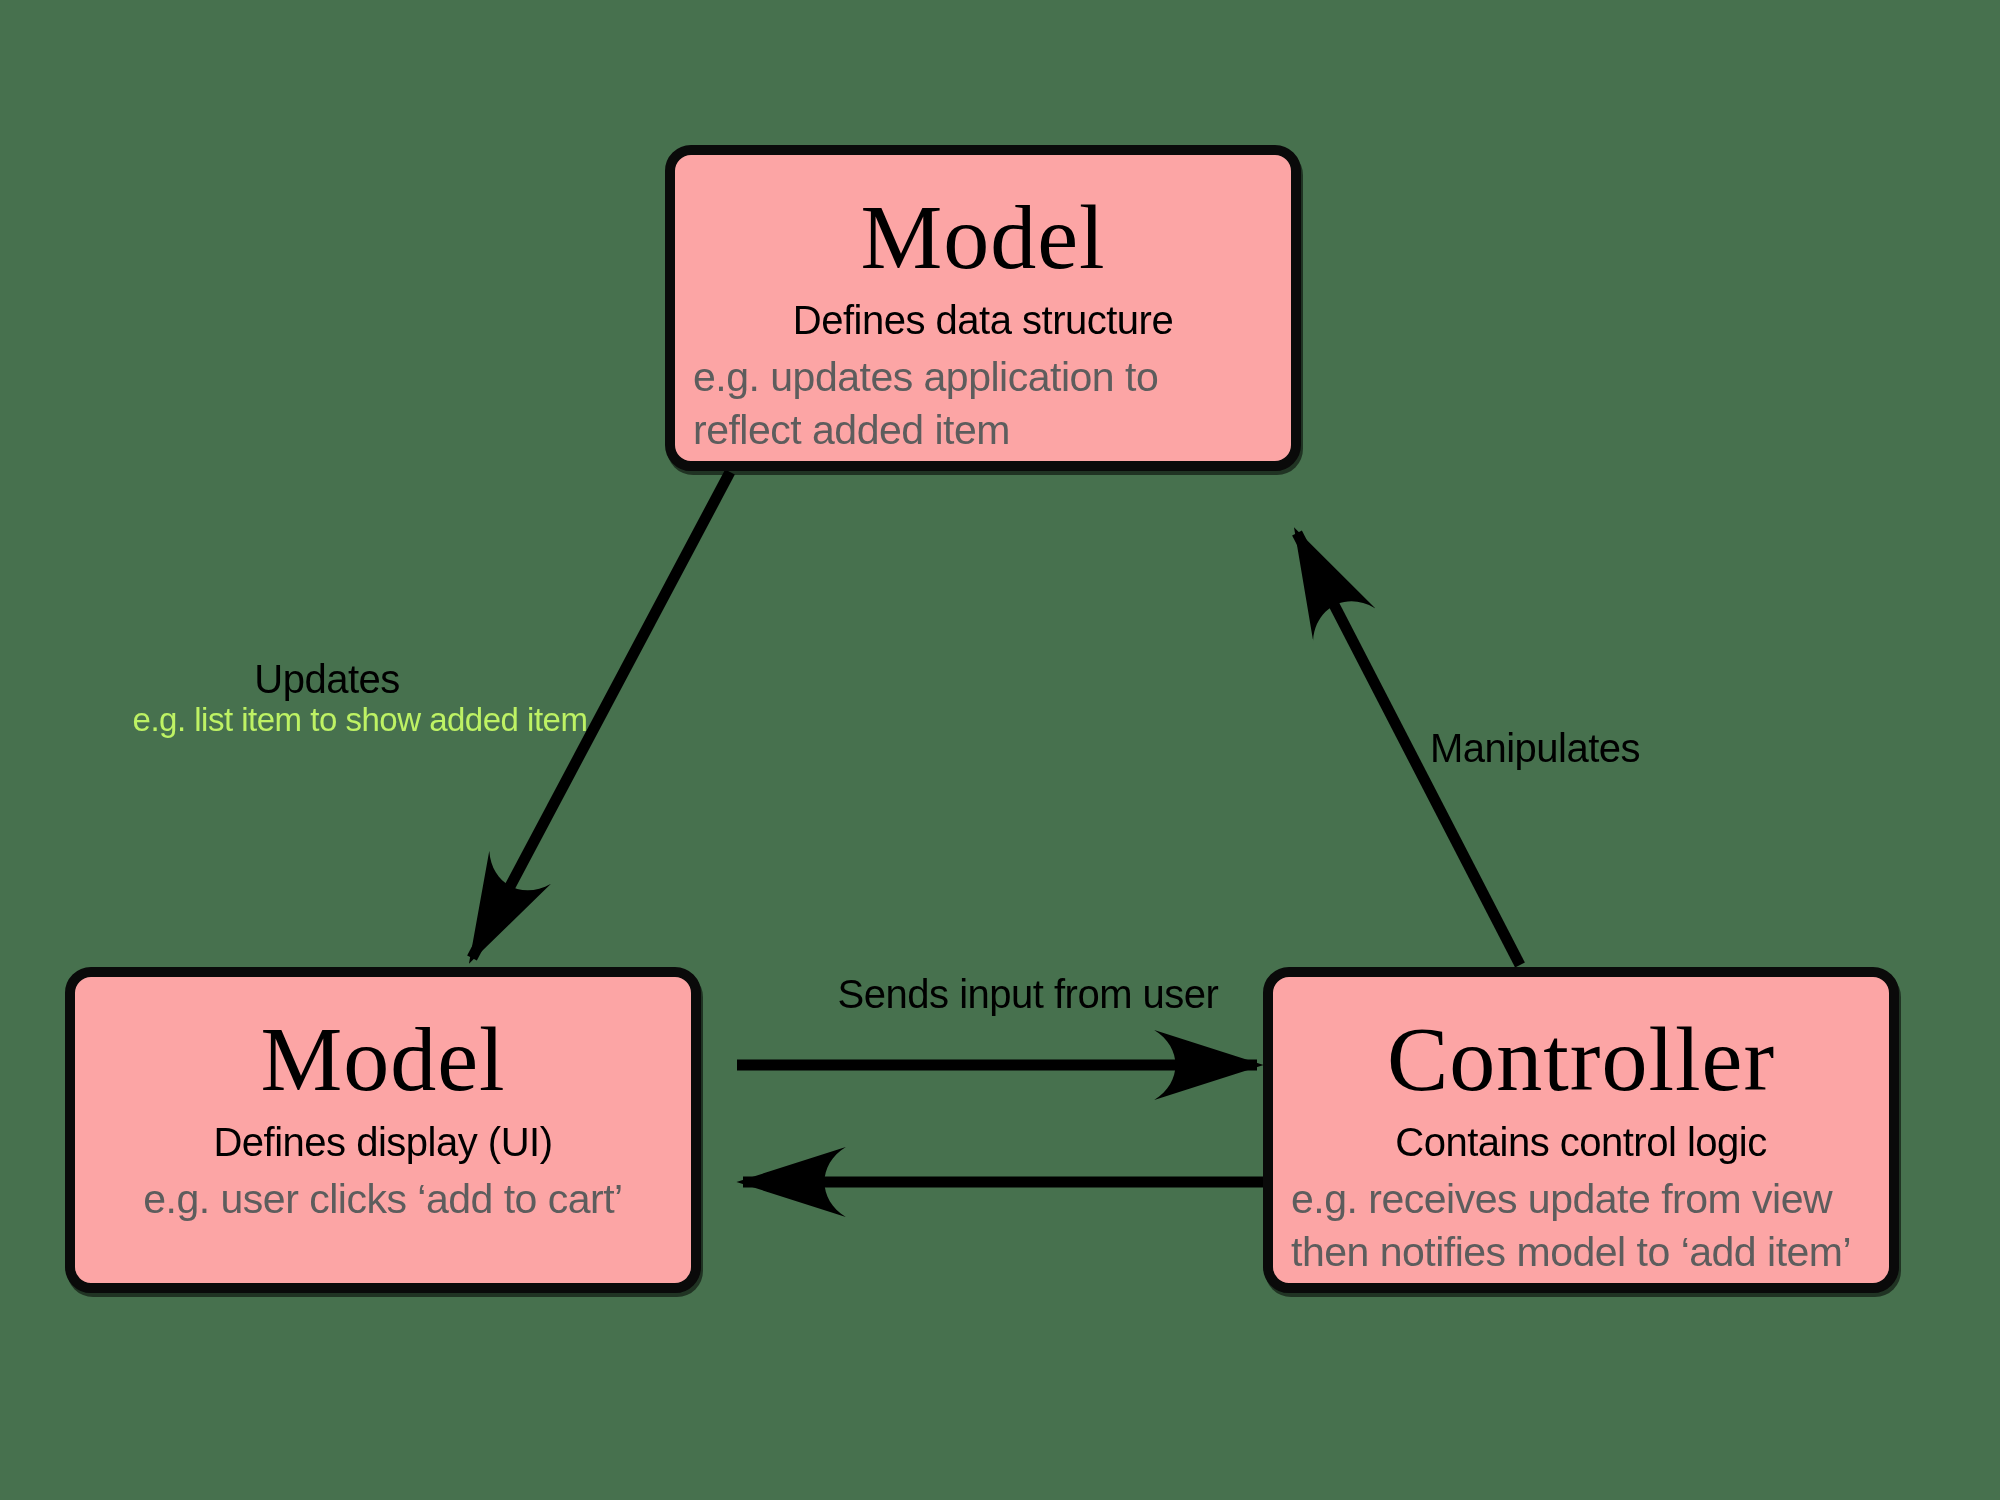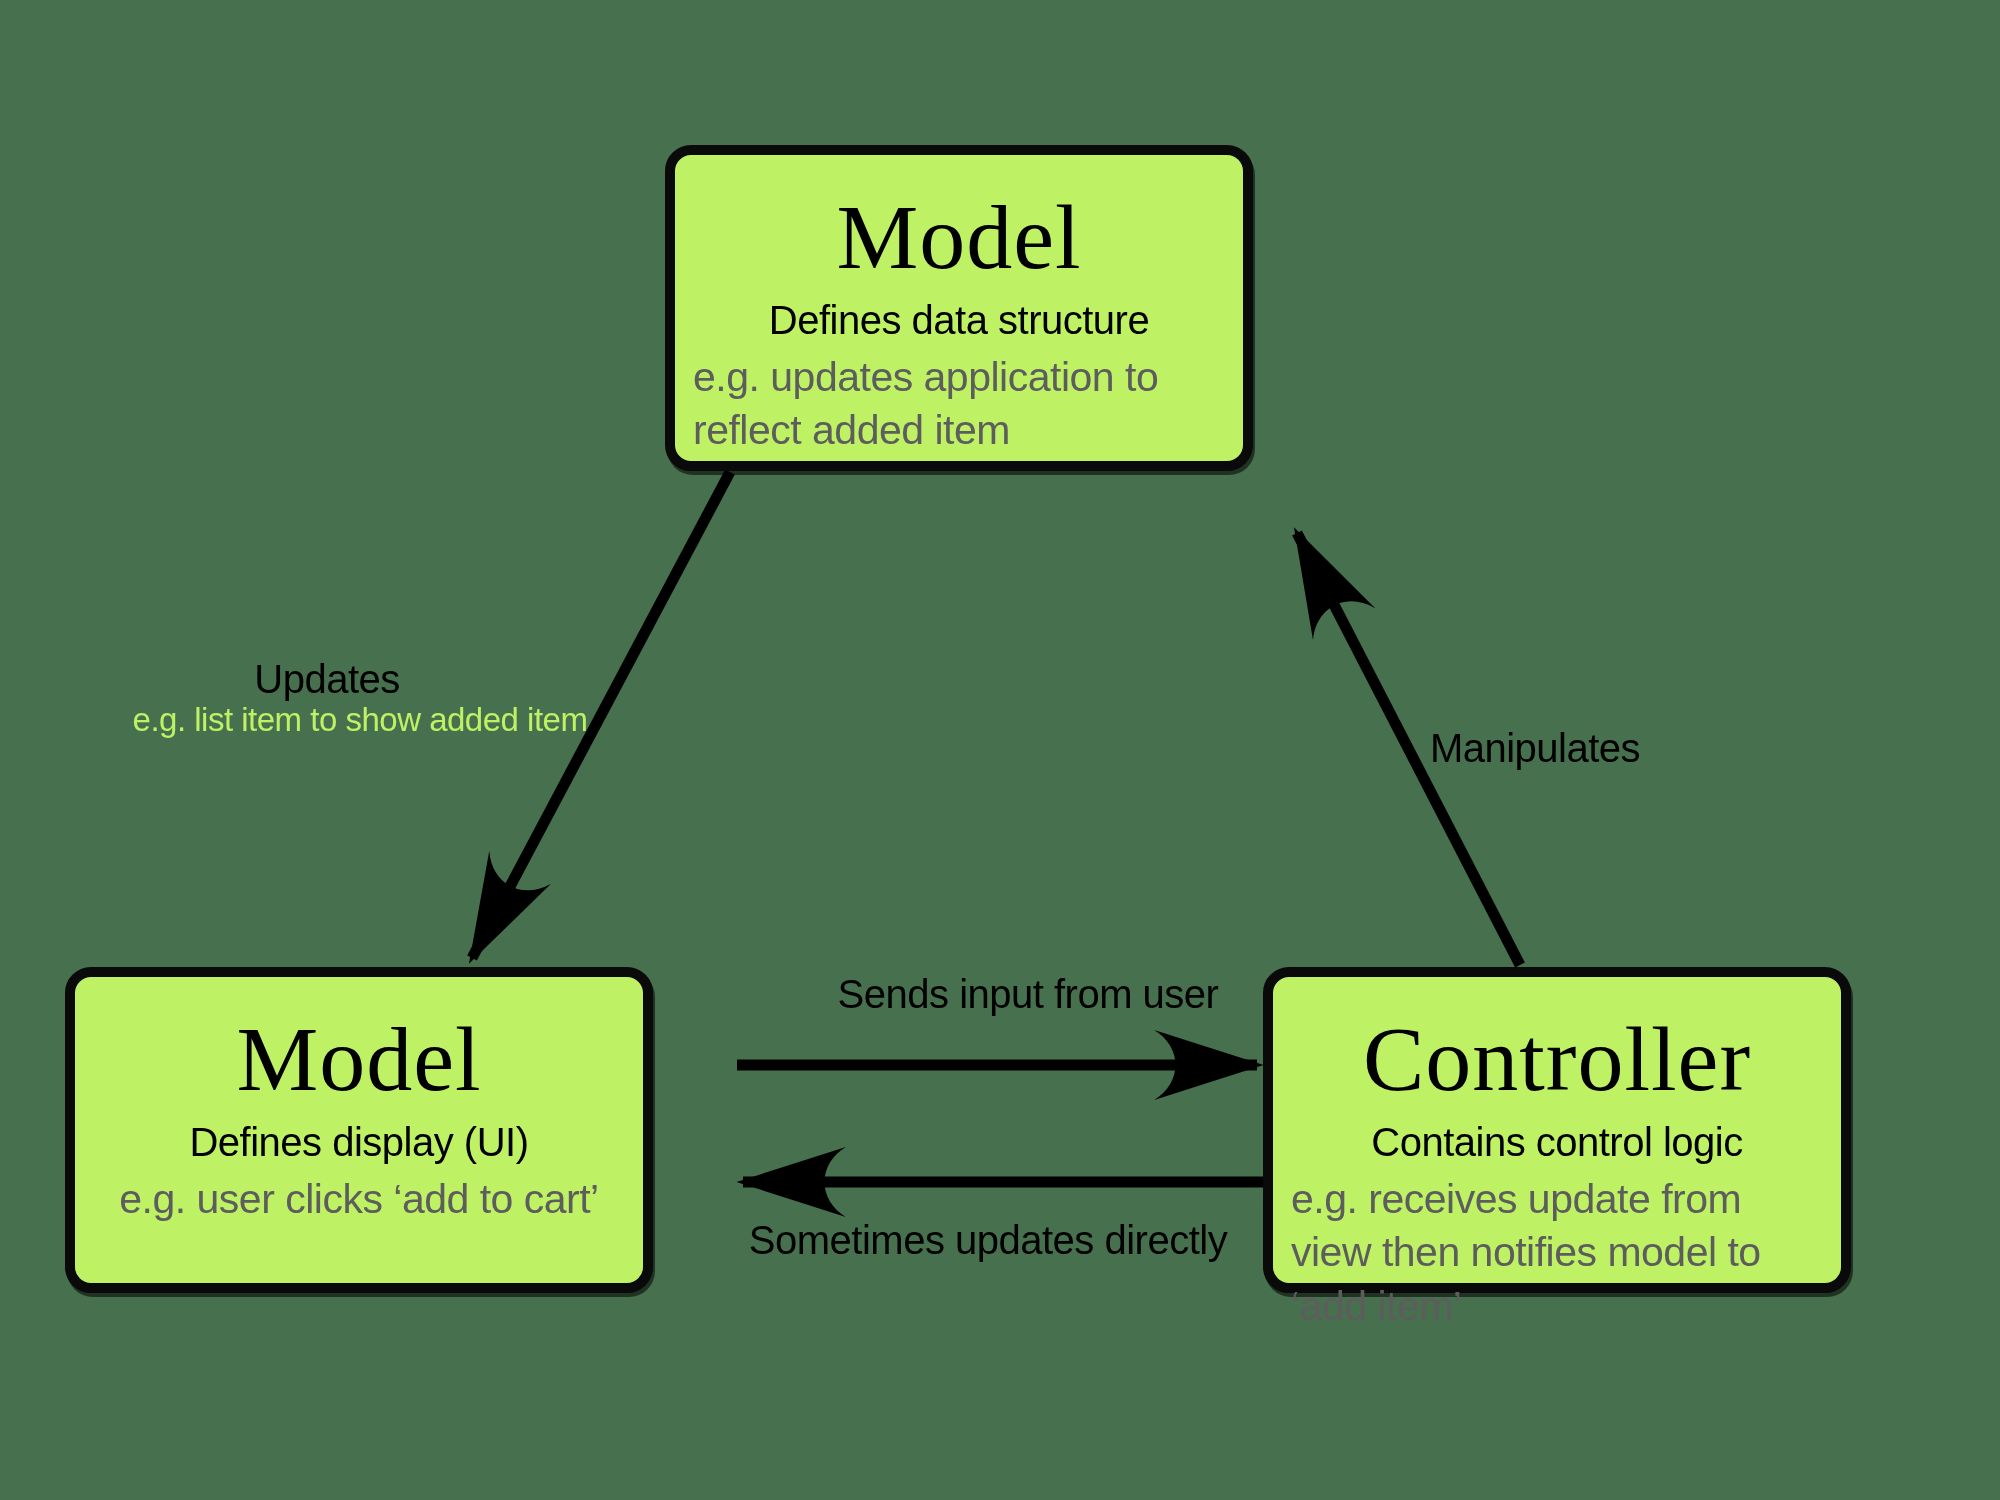--- a/index.html
+++ b/index.html
@@ -21,24 +21,24 @@
     width: 2000px;
     height: 1500px;
   }
   .arrow-line {
     stroke: #000000;
     stroke-width: 11;
     fill: none;
   }
   .box {
     position: absolute;
-    width: 588px;
+    width: 636px;
     height: 326px;
     box-sizing: border-box;
-    background: #bef264;
+    background: #fca5a5;
     border: 10px solid #0A0A0A;
     border-radius: 26px;
     padding-top: 36px;
     box-shadow: 2px 4px 0 rgba(0,0,0,0.55);
   }
   .box-model      { left: 665px;  top: 145px; }
   .box-view       { left: 65px;   top: 967px; }
   .box-controller { left: 1263px; top: 967px; }
 
   .box-title {
@@ -124,15 +124,14 @@
   <div class="box box-controller">
     <div class="box-title">Controller</div>
     <div class="box-subtitle">Contains control logic</div>
     <div class="box-example example-left">e.g. receives update from view then notifies model to ‘add item’</div>
   </div>
 
   <div class="arrow-label lbl-updates">Updates</div>
   <div class="arrow-sublabel lbl-updates-sub">e.g. list item to show added item</div>
   <div class="arrow-label lbl-manipulates">Manipulates</div>
   <div class="arrow-label lbl-sends">Sends input from user</div>
-  <div class="arrow-label lbl-sometimes">Sometimes updates directly</div>
 
 </div>
 
 </body></html>

